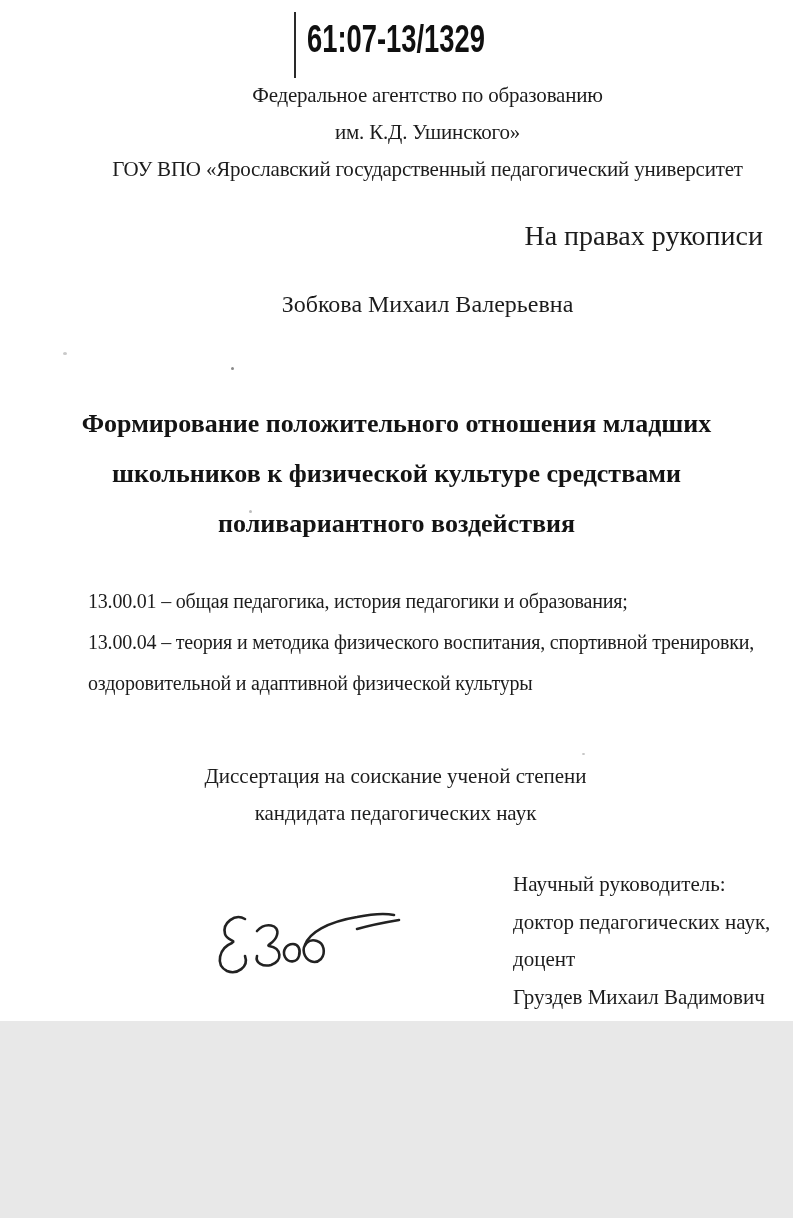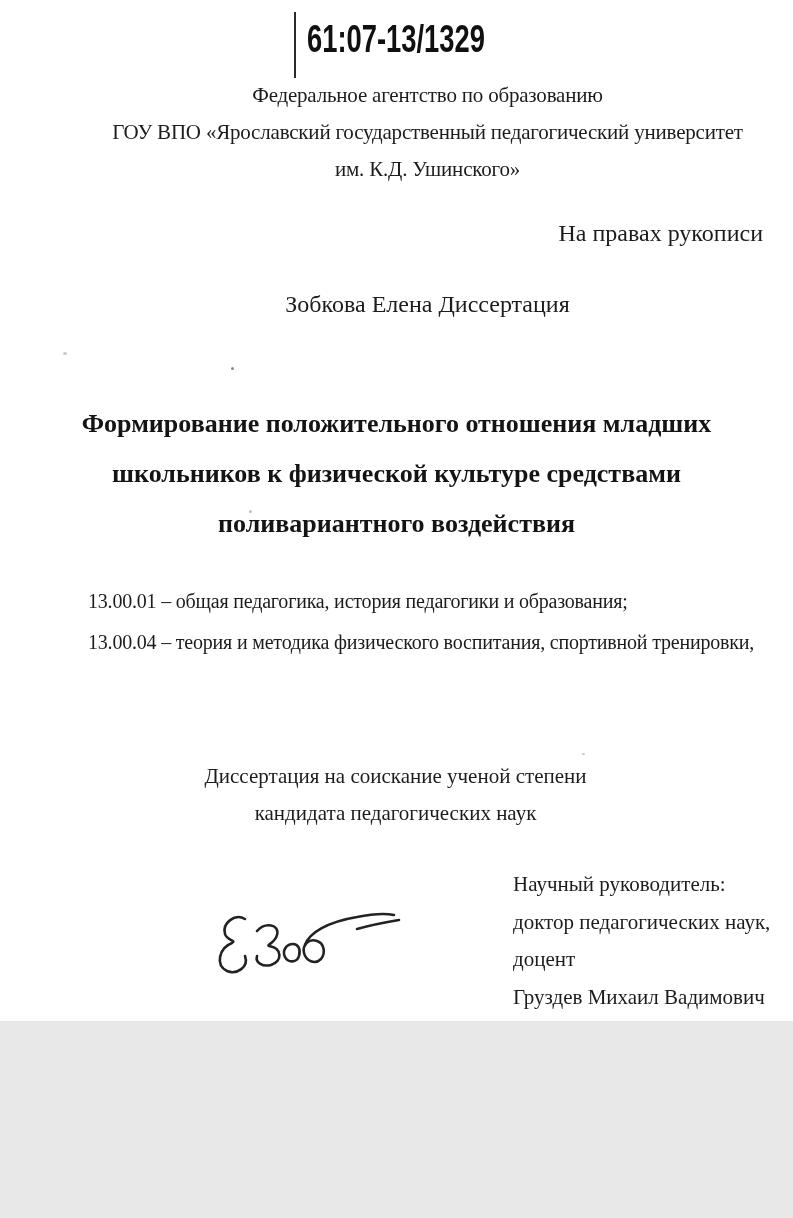--- a/index.html
+++ b/index.html
@@ -39,21 +39,21 @@
     text-align: center;
     font-size: 21px;
     line-height: 37px;
     letter-spacing: -0.2px;
   }
   .org-header div { white-space: nowrap; }
   
   .manuscript-note {
     position: absolute;
     right: 30px; top: 220px;
-    font-size: 24px;
+    font-size: 28px;
     white-space: nowrap;
   }
   
   .author-name {
     position: absolute;
     left: 70px; right: 8px; top: 291px;
     text-align: center;
     font-size: 24px;
     white-space: nowrap;
   }
@@ -122,37 +122,38 @@
 </head>
 <body>
 
 <div class="page">
 
   <div class="stamp-line"></div>
   <div class="stamp-number">61:07-13/1329</div>
 
   <div class="org-header">
     <div>Федеральное агентство по образованию</div>
+    <div>им. К.Д. Ушинского»</div>
     <div>ГОУ ВПО «Ярославский государственный педагогический университет</div>
-    <div>им. К.Д. Ушинского»</div>
   </div>
 
   <div class="manuscript-note">На правах рукописи</div>
 
-  <div class="author-name">Зобкова Елена Диссертация</div>
+  <div class="author-name">Зобкова Михаил Валерьевна</div>
 
   <div class="diss-title">
     <div>Формирование положительного отношения младших</div>
     <div>школьников к физической культуре средствами</div>
     <div>поливариантного воздействия</div>
   </div>
 
   <div class="specialties">
     <div>13.00.01 – общая педагогика, история педагогики и образования;</div>
     <div>13.00.04 – теория и методика физического воспитания, спортивной тренировки,</div>
+    <div>оздоровительной и адаптивной физической культуры</div>
   </div>
 
   <div class="degree-block">
     <div>Диссертация на соискание ученой степени</div>
     <div>кандидата педагогических наук</div>
   </div>
 
   <div class="supervisor-block">
     <div>Научный руководитель:</div>
     <div>доктор педагогических наук,</div>

